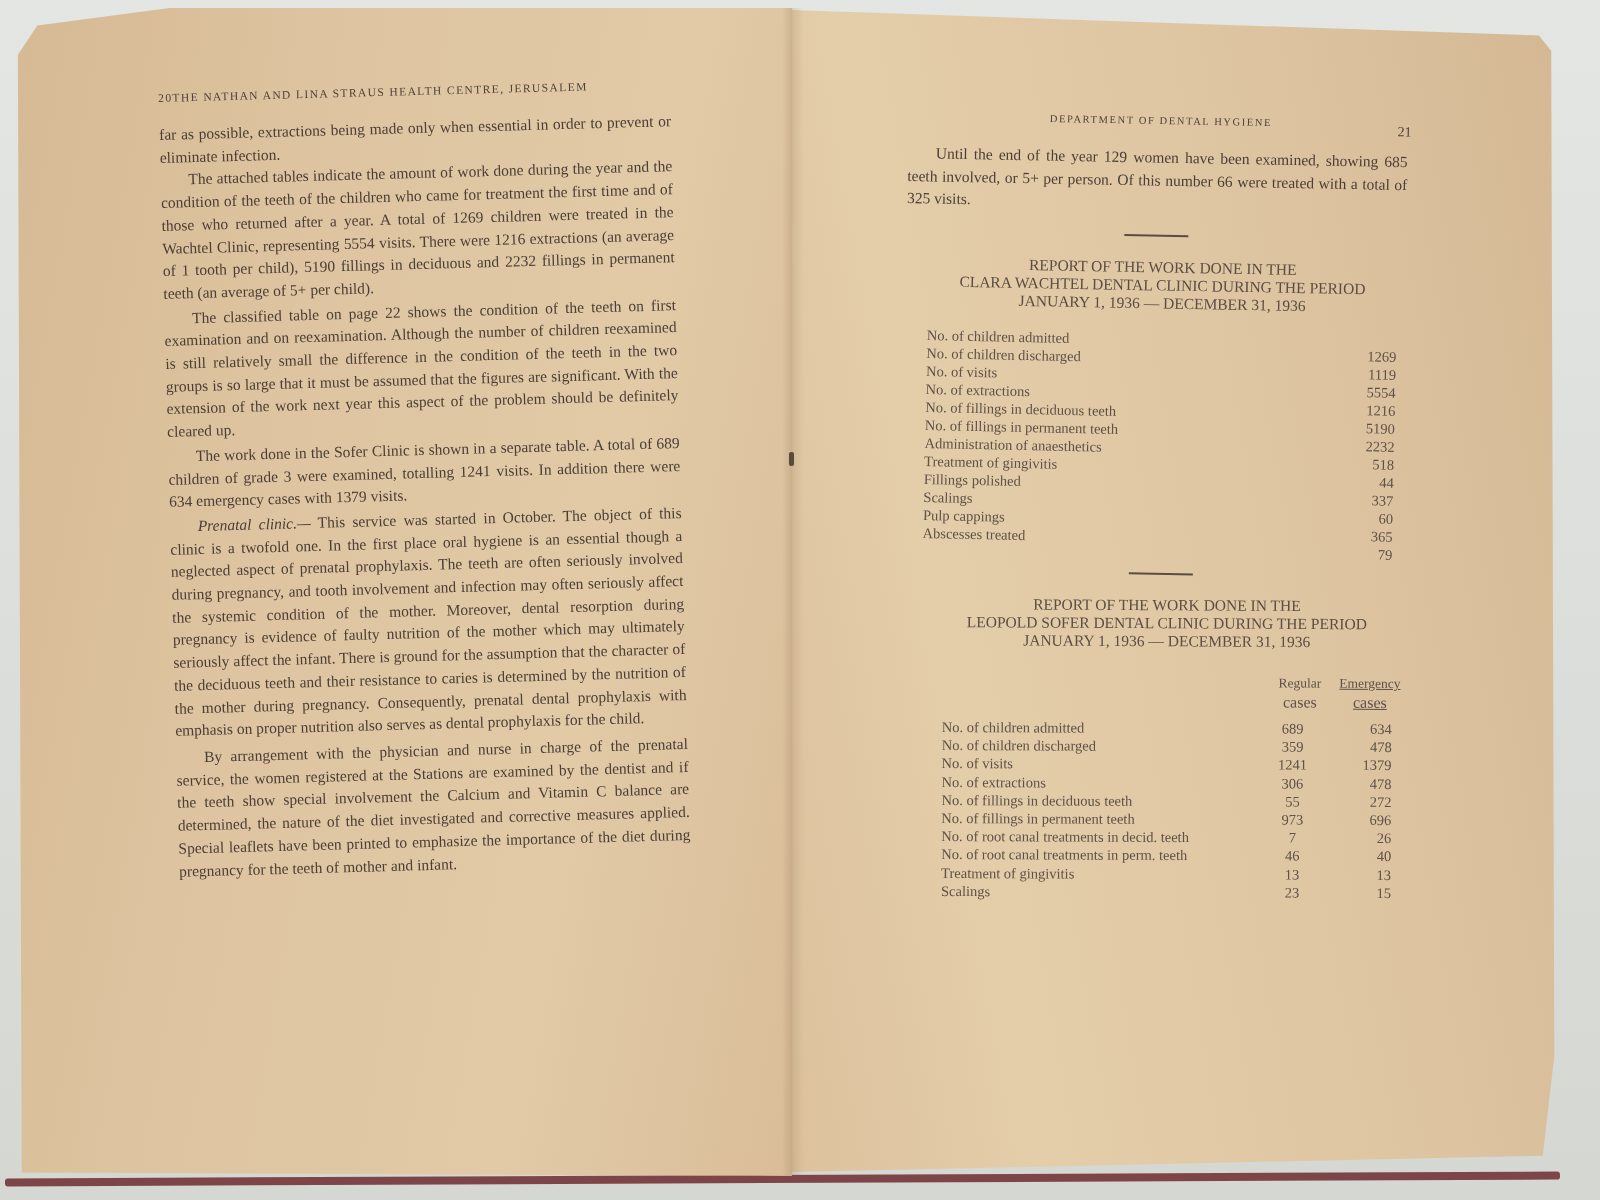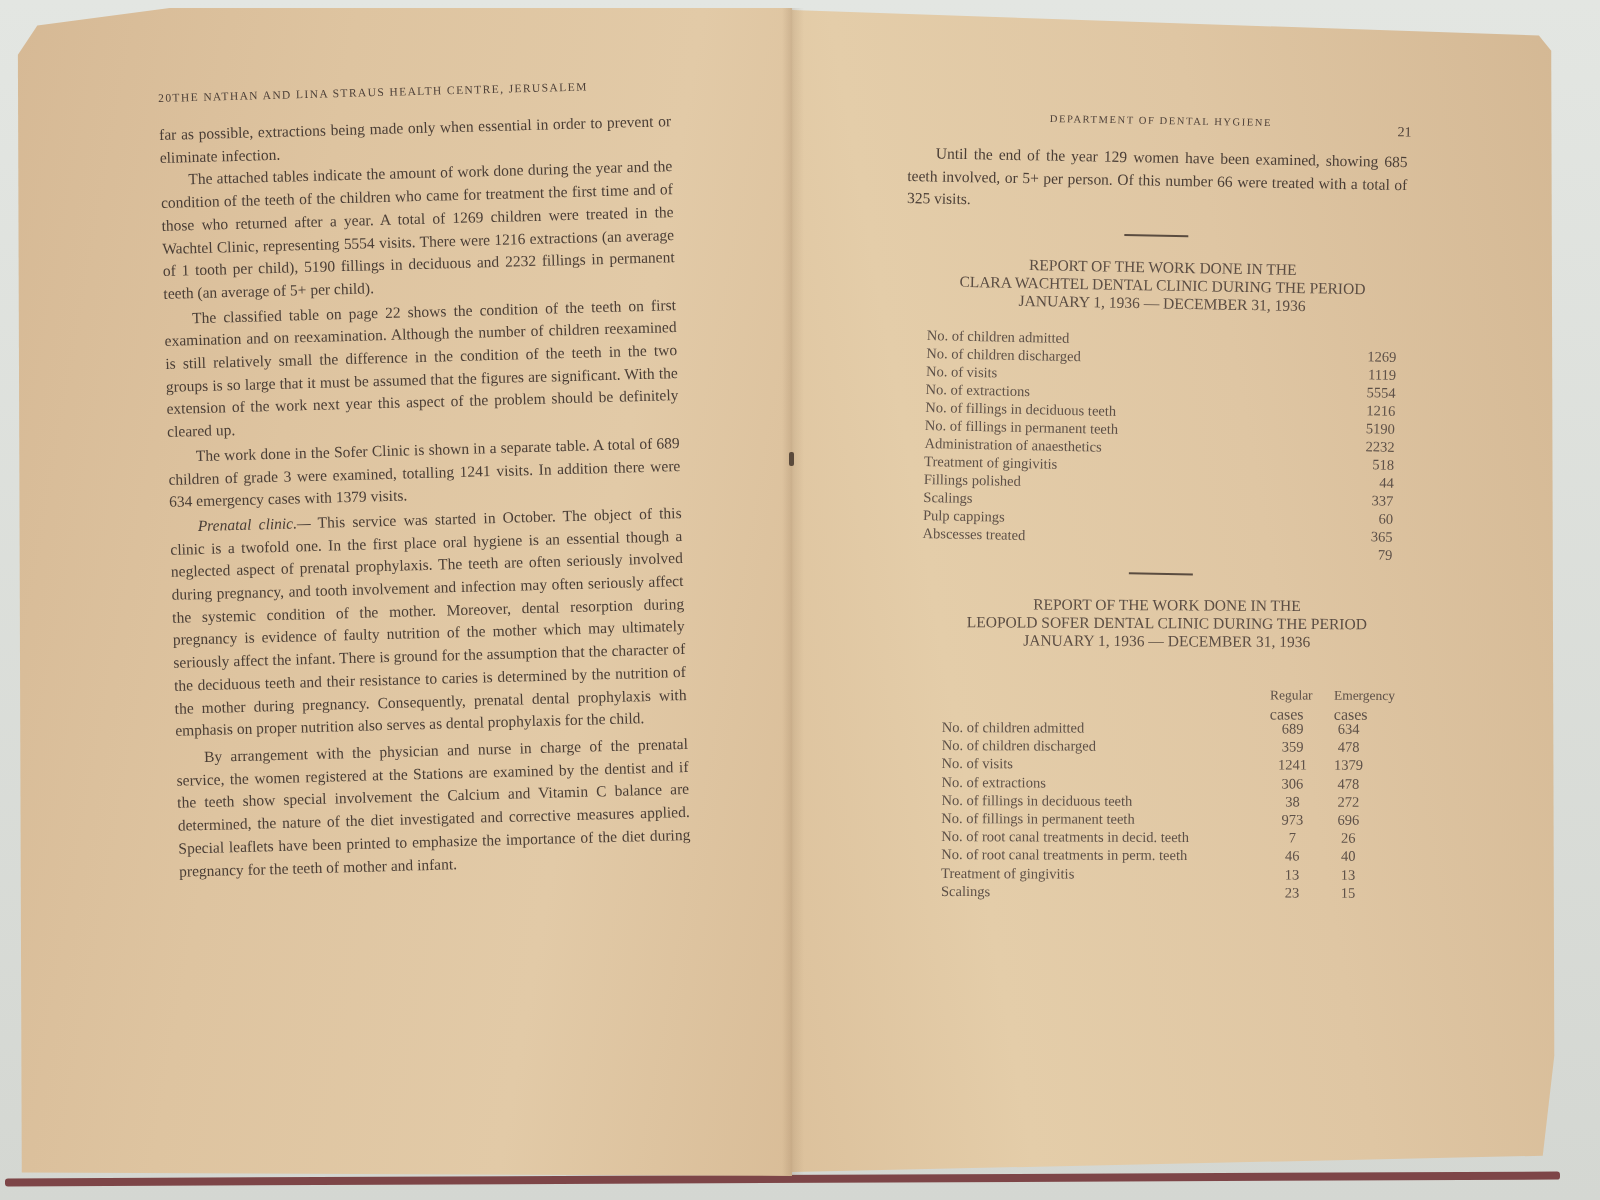--- a/index.html
+++ b/index.html
@@ -85,29 +85,29 @@
   }
   .tbl1 .vals div { height:18px; }
 
   .tbl2 {
     position:absolute; left:942px; top:672px; width:464px;
     transform:rotate(0.25deg); transform-origin:0 0;
     font-size:14.5px; line-height:18.2px; color:#5e5148;
   }
   .tbl2 .hdr { position:relative; height:46px; }
   .tbl2 .hdr .c1, .tbl2 .hdr .c2 {
-    position:absolute; top:12px; font-size:13.5px; line-height:19px;
+    position:absolute; top:0; text-align:center; font-size:13.5px; line-height:19px;
   }
   .tbl2 .hdr .c1 { left:328px; width:60px; }
-  .tbl2 .hdr .c2 { left:392px; width:72px; }
+  .tbl2 .hdr .c2 { left:392px; width:72px;text-decoration:underline; }
   .tbl2 .hdr .sub { font-size:16px; }
   .tbl2 .row { display:flex; height:18.2px; white-space:nowrap; }
   .tbl2 .lbl { width:330px; }
   .tbl2 .v1 { width:42px; text-align:center; }
-  .tbl2 .v2 { width:70px; text-align:center; }
+  .tbl2 .v2 { width:70px; text-align:right;margin-left:8px; }
 </style>
 </head>
 <body>
 
 <div class="backdrop"></div>
 <div class="spread-shadow"></div>
 
 <div class="page page-left"></div>
 <div class="page page-right"></div>
 <div class="gutter"></div>
@@ -206,21 +206,21 @@
       <span class="v1">1241</span>
       <span class="v2">1379</span>
     </div>
   <div class="row">
       <span class="lbl">No. of extractions</span>
       <span class="v1">306</span>
       <span class="v2">478</span>
     </div>
   <div class="row">
       <span class="lbl">No. of fillings in deciduous teeth</span>
-      <span class="v1">38</span>
+      <span class="v1">55</span>
       <span class="v2">272</span>
     </div>
   <div class="row">
       <span class="lbl">No. of fillings in permanent teeth</span>
       <span class="v1">973</span>
       <span class="v2">696</span>
     </div>
   <div class="row">
       <span class="lbl">No. of root canal treatments in decid. teeth</span>
       <span class="v1">7</span>

